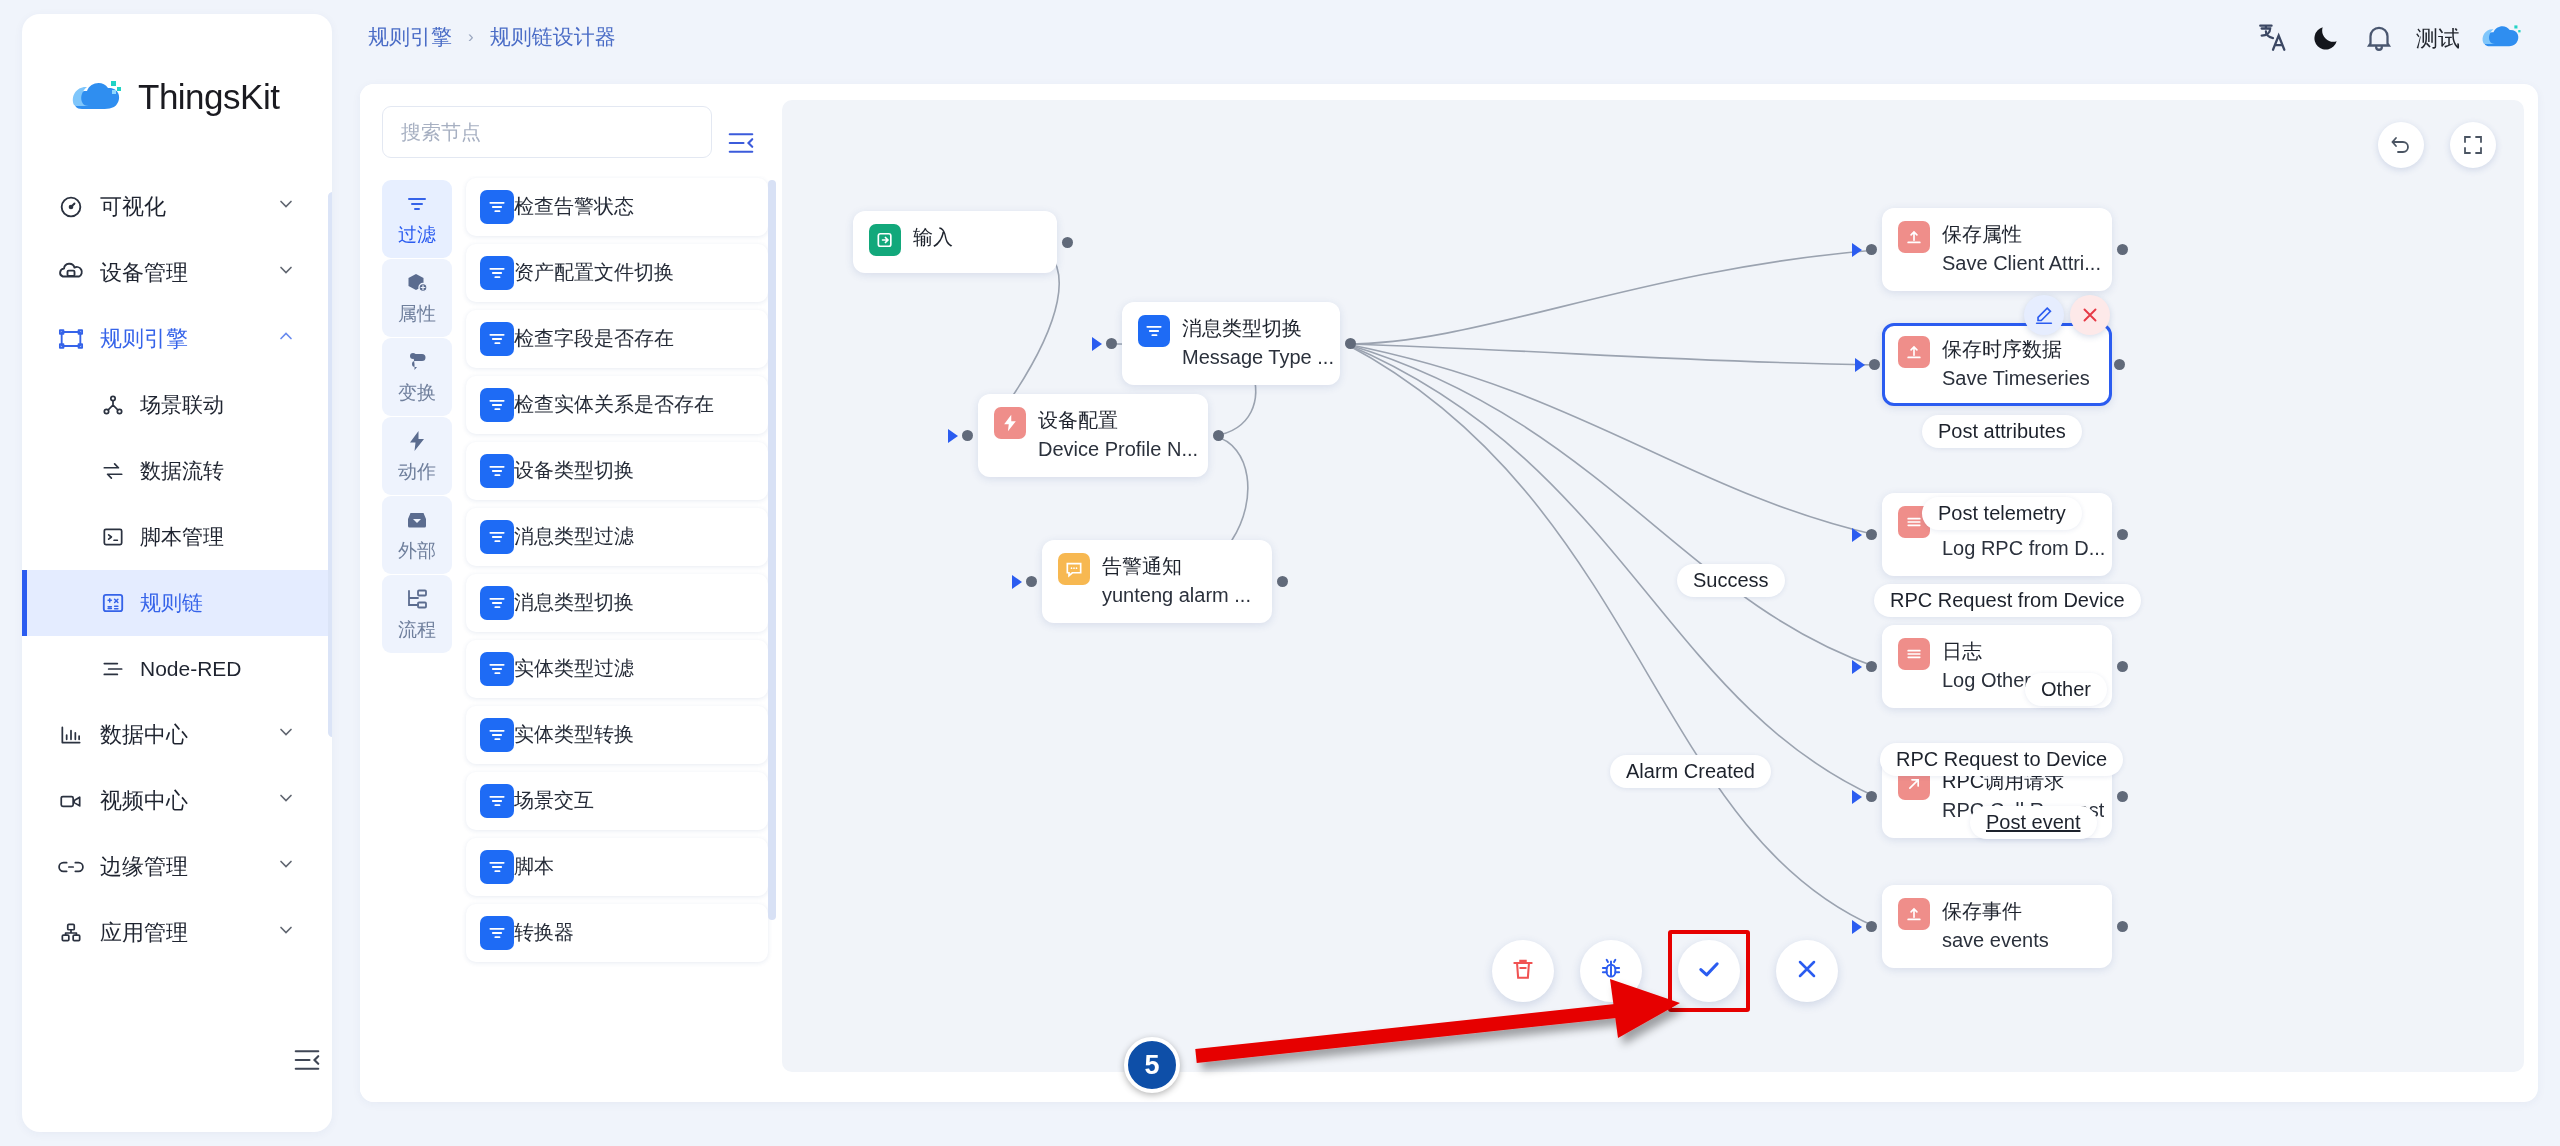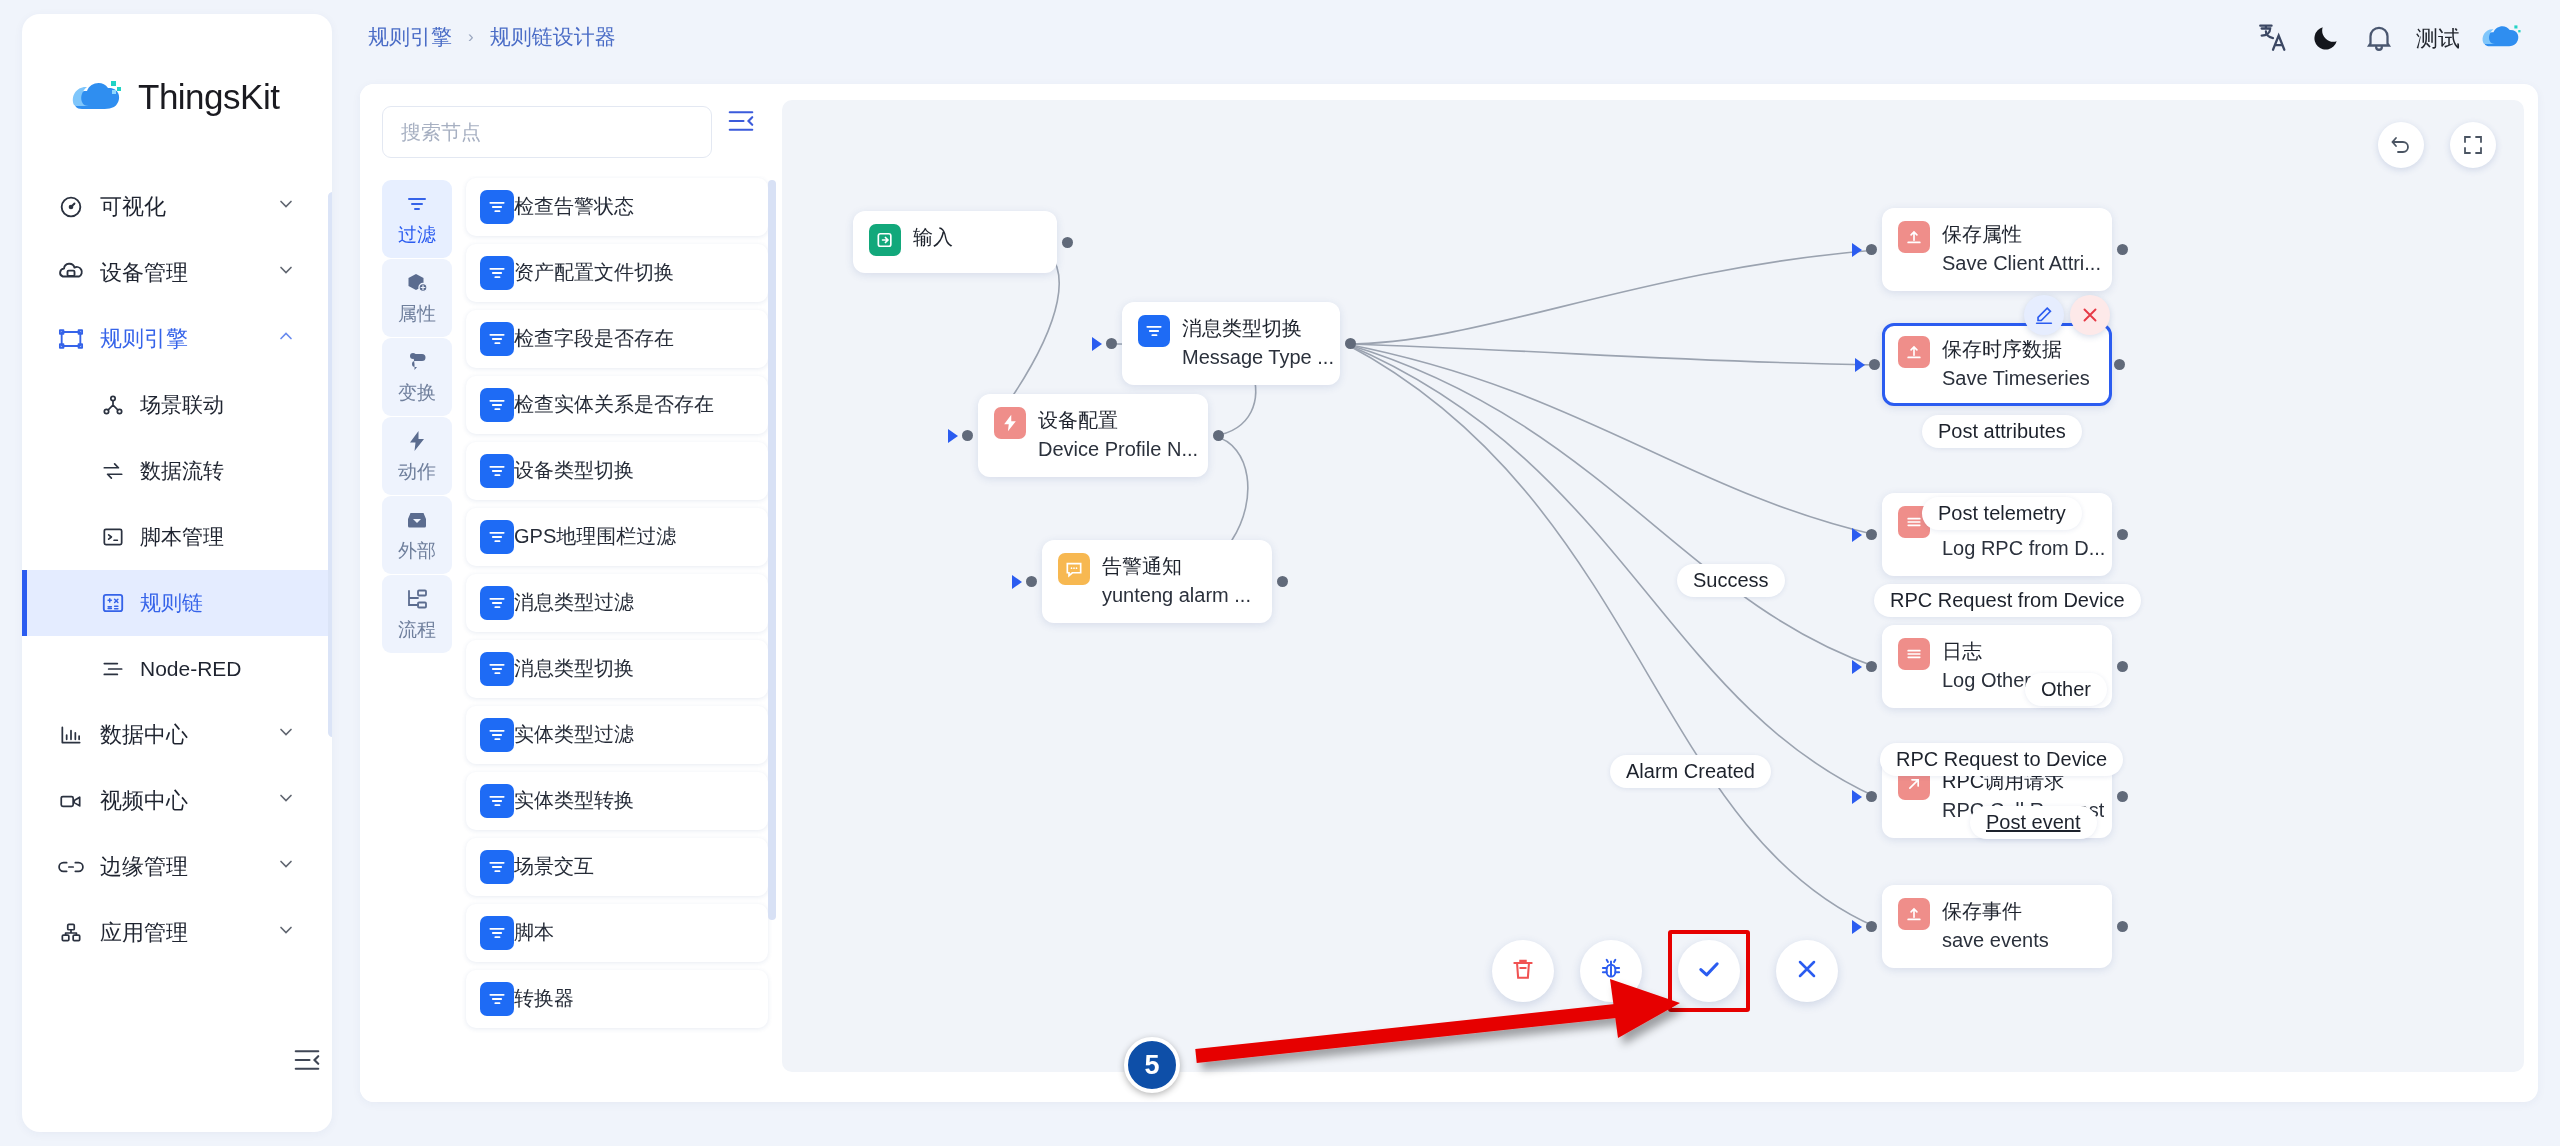--- a/index.html
+++ b/index.html
@@ -92,21 +92,21 @@
   }
 
   
   #palette {
     position: absolute; left: 0; top: 0;
     width: 422px; height: 100%;
     background: #ffffff;
     display: flex; flex-direction: column;
   }
   #palette-search-row {
-    display: flex; align-items: flex-start; gap: 14px;
+    display: flex; align-items: flex-end; gap: 14px;
     padding: 22px 20px 18px 22px;
   }
   #search-input {
     width: 330px; height: 52px; border-radius: 9px;
     border: 1px solid #e3e8f2; background: #fff;
     padding: 0 18px; font-size: 20px; color: #2c3340;
     font-family: inherit; outline: none;
   }
   #search-input::placeholder { color: #a7b0c2; }
   #palette-toggle { cursor: pointer; display:flex; }
@@ -559,28 +559,20 @@
                 </svg>
               </span>
               <span class="ni-label">设备类型切换</span>
             </div>
             <div class="node-item">
               <span class="ni-ico">
                 <svg width="20" height="20" viewBox="0 0 24 24" fill="none" stroke="#fff" stroke-width="2.2" stroke-linecap="round">
                   <path d="M4 7h16M7 12h10M10 17h5"></path>
                 </svg>
               </span>
-              <span class="ni-label">GPS地理围栏过滤</span>
-            </div>
-            <div class="node-item">
-              <span class="ni-ico">
-                <svg width="20" height="20" viewBox="0 0 24 24" fill="none" stroke="#fff" stroke-width="2.2" stroke-linecap="round">
-                  <path d="M4 7h16M7 12h10M10 17h5"></path>
-                </svg>
-              </span>
               <span class="ni-label">消息类型过滤</span>
             </div>
             <div class="node-item">
               <span class="ni-ico">
                 <svg width="20" height="20" viewBox="0 0 24 24" fill="none" stroke="#fff" stroke-width="2.2" stroke-linecap="round">
                   <path d="M4 7h16M7 12h10M10 17h5"></path>
                 </svg>
               </span>
               <span class="ni-label">消息类型切换</span>
             </div>

